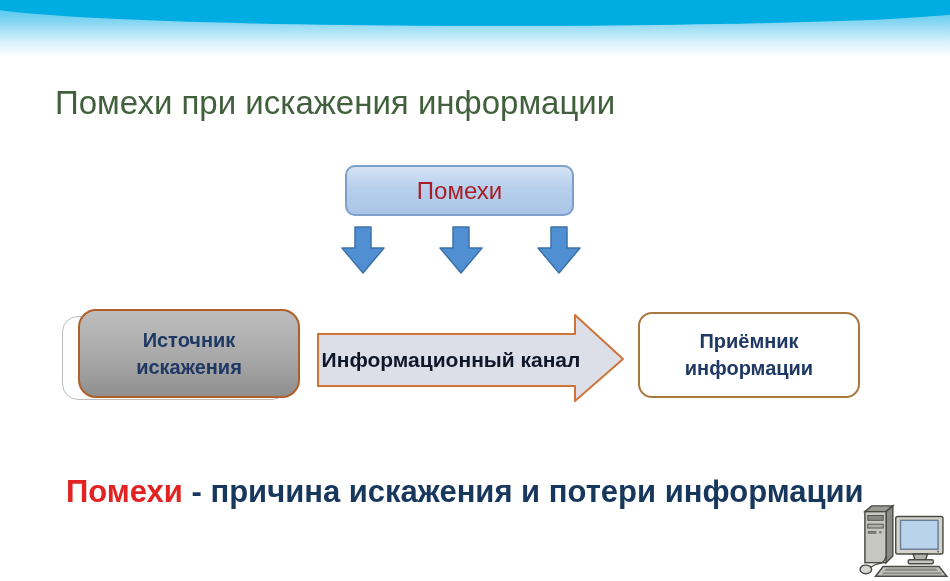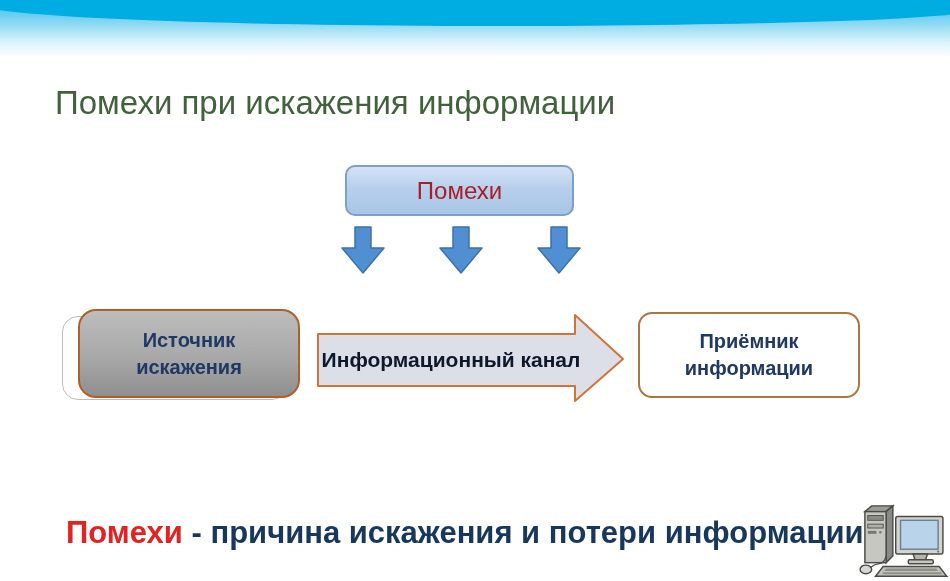--- a/index.html
+++ b/index.html
@@ -113,21 +113,20 @@
     line-height: 1.35;
   }
 
   
   .conclusion {
     position: absolute;
     left: 66px; top: 474px;
     font-size: 31px;
     font-weight: 700;
     white-space: nowrap;
-    margin-top: 41px;
   }
   .conclusion .highlight { color: #e32322; }
   .conclusion .rest { color: #17375d; }
 
   
   .computer { position: absolute; left: 853px; top: 502px; width: 97px; height: 79px; }
 </style>
 </head>
 <body>
 

